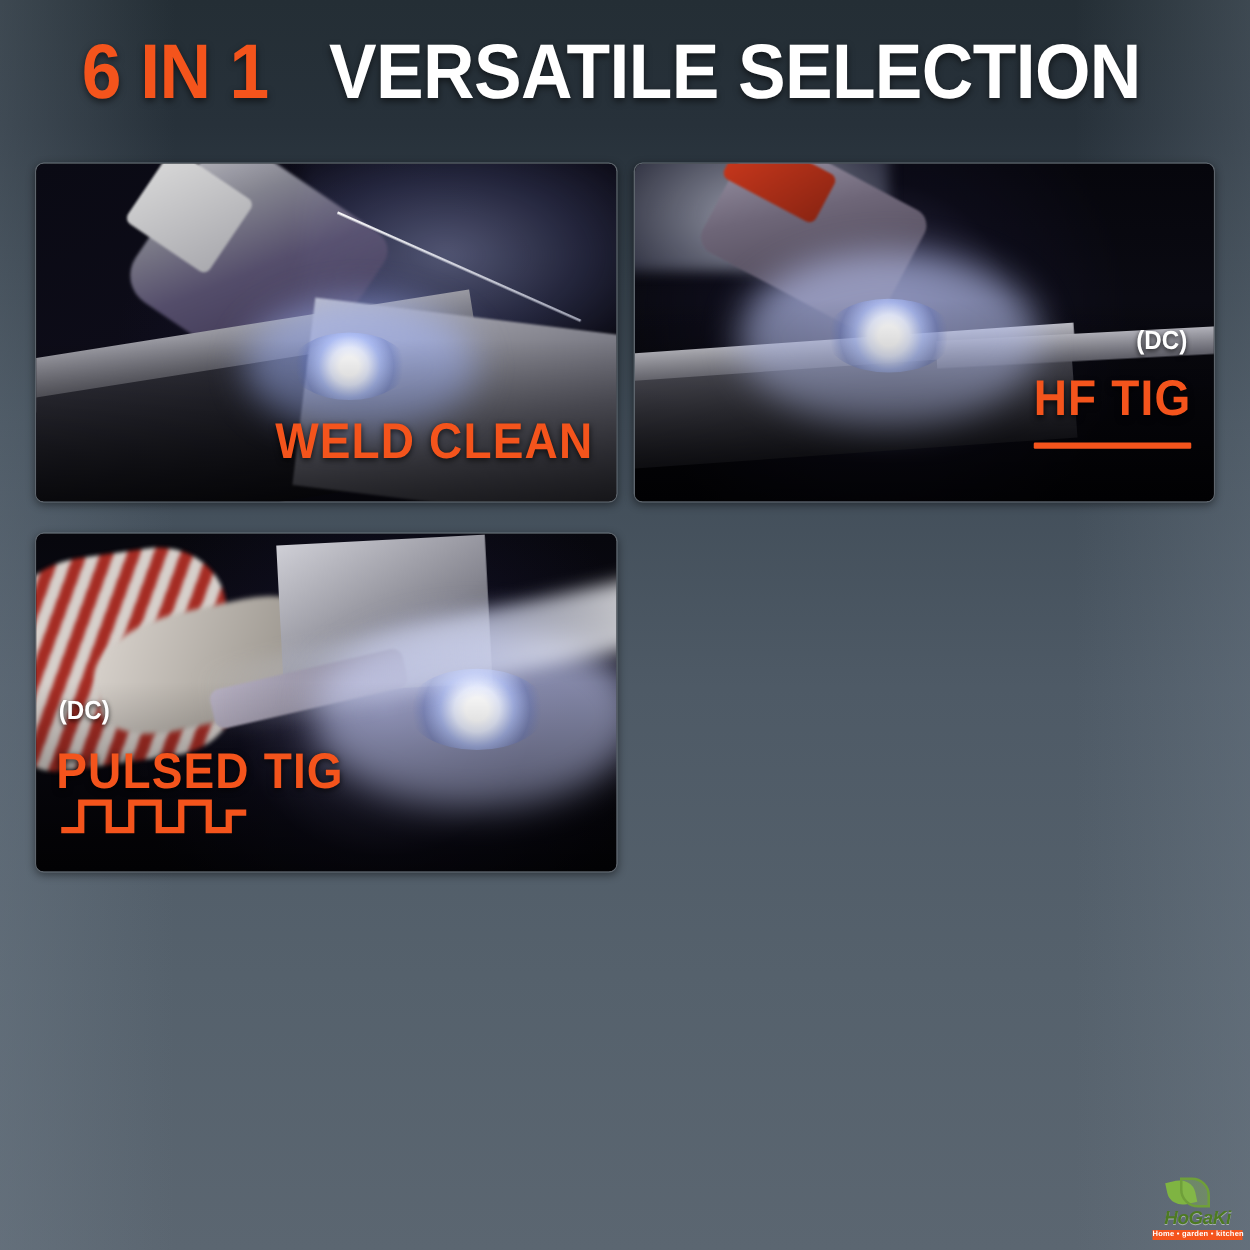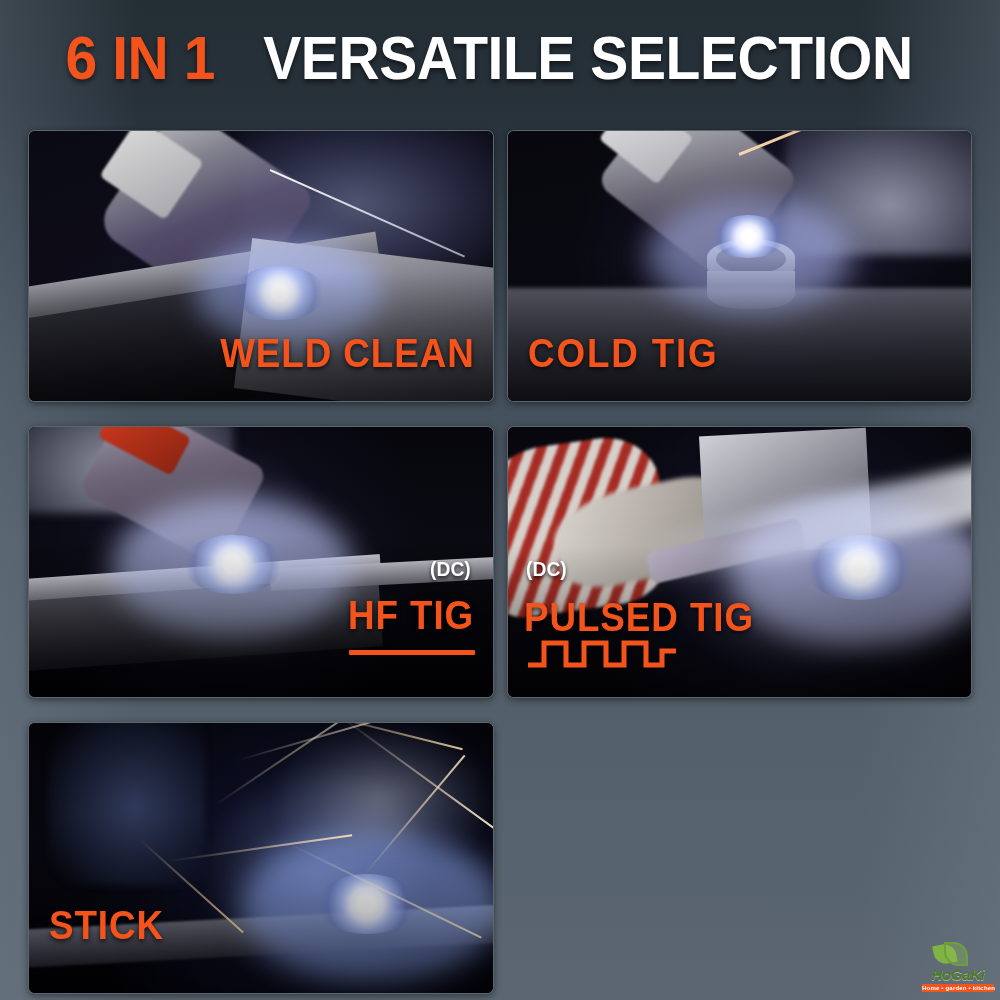--- a/index.html
+++ b/index.html
@@ -144,48 +144,20 @@
         <div class="lay" style="left:-6%;top:60%;width:82%;height:42%;background:linear-gradient(180deg,#2d2d36,#0b0b11);transform:rotate(-9deg);"></div>
         <div class="lay" style="left:46%;top:46%;width:62%;height:56%;background:linear-gradient(160deg,#b9b9c2,#5c5c66 55%,#222229);transform:rotate(7deg);filter:blur(.7px);"></div>
 
         <div class="lay glow" style="left:36%;top:40%;width:40%;height:40%;background:rgba(168,186,255,.55);"></div>
         <div class="lay arc" style="left:44%;top:50%;width:20%;height:20%;"></div>
         <div class="lay" style="inset:0;background:linear-gradient(180deg,rgba(0,0,0,0) 52%,rgba(0,0,0,.55) 100%);"></div>
       </div>
       <div class="label" style="right:18px;bottom:28px;transform-origin:right center;">WELD CLEAN</div>
     </div>
 
-    <div class="panel">
-      <div class="photo">
-        <div class="lay" style="inset:0;background:
-             radial-gradient(circle at 58% 46%, rgba(150,140,215,.40) 0%, rgba(30,26,60,.3) 36%, rgba(2,2,6,0) 66%),
-             linear-gradient(170deg,#07070d 0%,#0a0a12 45%,#040408 100%);"></div>
-
-        <div class="lay" style="left:60%;top:-16%;width:56%;height:62%;background:
-             radial-gradient(ellipse at 40% 70%, rgba(182,186,206,.75) 0%, rgba(96,100,126,.5) 50%, rgba(8,8,16,0) 78%);filter:blur(5px);"></div>
-
-        <div class="lay" style="left:24%;top:-6%;width:34%;height:48%;background:
-             linear-gradient(130deg,#cfcfd4 0%,#8c8c96 35%,#4b4456 70%,#2a2434 100%);
-             transform:rotate(38deg);border-radius:16px;filter:blur(1px);"></div>
-        <div class="lay" style="left:22%;top:-8%;width:16%;height:22%;background:linear-gradient(120deg,#e2e2e6,#b0b0b6);transform:rotate(38deg);border-radius:5px;filter:blur(.8px);"></div>
-
-        <div class="lay" style="left:50%;top:8%;width:48%;height:3px;background:linear-gradient(90deg,#f7d9b4,#c98c4e);transform:rotate(-22deg);transform-origin:left center;filter:blur(.5px);"></div>
-
-        <div class="lay" style="left:43%;top:40%;width:19%;height:17%;border-radius:50%/40%;background:linear-gradient(180deg,#b6b6be,#6b6b75);filter:blur(.5px);"></div>
-        <div class="lay" style="left:45%;top:42%;width:15%;height:11%;border-radius:50%;background:linear-gradient(180deg,#6e6e79,#3a3a44);"></div>
-        <div class="lay" style="left:43%;top:52%;width:19%;height:14%;background:linear-gradient(180deg,#9a9aa4,#4c4c56);border-radius:0 0 40% 40%;filter:blur(.5px);"></div>
-
-        <div class="lay" style="left:-4%;top:58%;width:110%;height:46%;background:linear-gradient(180deg,rgba(158,160,178,.55),rgba(22,22,32,.9));filter:blur(2px);"></div>
-
-        <div class="lay glow" style="left:30%;top:24%;width:44%;height:44%;background:rgba(180,194,255,.5);"></div>
-        <div class="lay arc" style="left:44%;top:31%;width:16%;height:16%;"></div>
-        <div class="lay" style="inset:0;background:linear-gradient(180deg,rgba(0,0,0,0) 46%,rgba(0,0,0,.5) 100%);"></div>
-      </div>
-      <div class="label" style="left:20px;bottom:28px;letter-spacing:2px;">COLD  TIG</div>
-    </div>
 
     <div class="panel">
       <div class="photo">
         <div class="lay" style="inset:0;background:
              radial-gradient(circle at 42% 46%, rgba(130,126,190,.38) 0%, rgba(24,22,48,.3) 36%, rgba(2,2,6,0) 66%),
              linear-gradient(180deg,#06060c 0%,#0a0a12 40%,#030307 100%);"></div>
 
         <div class="lay" style="left:-14%;top:-24%;width:58%;height:56%;background:
              radial-gradient(ellipse at 60% 70%, rgba(190,194,210,.78) 0%, rgba(92,96,120,.5) 52%, rgba(8,8,16,0) 80%);filter:blur(5px);"></div>
 
@@ -229,48 +201,20 @@
       <div class="dc" style="left:18px;bottom:118px;">(DC)</div>
       <div class="label" style="left:16px;bottom:60px;">PULSED TIG</div>
       <div class="wave" style="left:18px;bottom:18px;">
         <svg width="152" height="40" viewBox="0 0 152 40" fill="none" aria-hidden="true">
           <path d="M2 30 H18 V8 H40 V30 H58 V8 H80 V30 H98 V8 H120 V30 H136 V16 H150" stroke="#F4541C" stroke-width="5" stroke-linejoin="miter" stroke-linecap="butt" fill="none"></path>
         </svg>
       </div>
     </div>
 
 
-    <div class="panel">
-      <div class="photo">
-        <div class="lay" style="inset:0;background:
-             radial-gradient(circle at 62% 58%, rgba(150,172,255,.45) 0%, rgba(22,28,70,.35) 36%, rgba(2,2,8,0) 70%),
-             linear-gradient(180deg,#04040a 0%,#07070f 45%,#020206 100%);"></div>
-
-        <div class="lay" style="left:4%;top:-6%;width:34%;height:66%;background:
-             radial-gradient(ellipse at 55% 55%, rgba(52,62,96,.95) 0%, rgba(24,30,52,.8) 55%, rgba(4,6,14,0) 82%);filter:blur(3px);"></div>
-
-        <div class="lay" style="left:-4%;top:72%;width:110%;height:14%;background:linear-gradient(180deg,#6e707e,#2a2c36);transform:rotate(-3deg);filter:blur(1px);"></div>
-
-        <div class="lay glow" style="left:46%;top:40%;width:56%;height:56%;background:rgba(150,178,255,.6);"></div>
-        <div class="lay arc" style="left:62%;top:56%;width:22%;height:22%;"></div>
-
-        <div class="lay" style="left:54%;top:2%;width:44%;height:44%;background:radial-gradient(ellipse at 50% 60%, rgba(226,232,248,.42) 0%, rgba(150,162,196,.18) 50%, rgba(10,12,22,0) 78%);filter:blur(8px);"></div>
-
-        <div class="lay" style="left:36%;top:8%;width:46%;height:2px;background:linear-gradient(90deg,rgba(255,226,180,0),#ffe9c6);transform:rotate(-34deg);"></div>
-        <div class="lay" style="left:44%;top:4%;width:40%;height:2px;background:linear-gradient(90deg,rgba(255,226,180,0),#fff1d8);transform:rotate(-16deg);"></div>
-        <div class="lay" style="left:58%;top:2%;width:36%;height:2px;background:linear-gradient(90deg,rgba(255,226,180,0),#ffe2b4);transform:rotate(14deg);"></div>
-        <div class="lay" style="left:62%;top:18%;width:44%;height:2px;background:linear-gradient(90deg,rgba(255,226,180,0),#ffeecd);transform:rotate(36deg);"></div>
-        <div class="lay" style="left:30%;top:46%;width:40%;height:2px;background:linear-gradient(90deg,rgba(255,226,180,0),#ffe6bd);transform:rotate(-8deg);"></div>
-        <div class="lay" style="left:54%;top:62%;width:46%;height:2px;background:linear-gradient(90deg,rgba(255,226,180,0),#fff0d2);transform:rotate(26deg);"></div>
-        <div class="lay" style="left:20%;top:60%;width:30%;height:2px;background:linear-gradient(90deg,rgba(255,226,180,0),#ffdca8);transform:rotate(42deg);"></div>
-        <div class="lay" style="left:66%;top:34%;width:34%;height:2px;background:linear-gradient(90deg,rgba(255,226,180,0),#ffeac4);transform:rotate(-50deg);"></div>
-        <div class="lay" style="inset:0;background:linear-gradient(180deg,rgba(0,0,0,.2) 0%,rgba(0,0,0,0) 34%,rgba(0,0,0,.45) 100%);"></div>
-      </div>
-      <div class="label" style="left:20px;bottom:48px;">STICK</div>
-    </div>
 
   </div>
 
   <div class="logo">
     <div class="logo-mark">
       <div class="leaf"></div>
       <div class="leaf2"></div>
     </div>
     <div class="logo-word">HoGaKi</div>
     <div class="logo-tag">Home • garden • kitchen</div>

